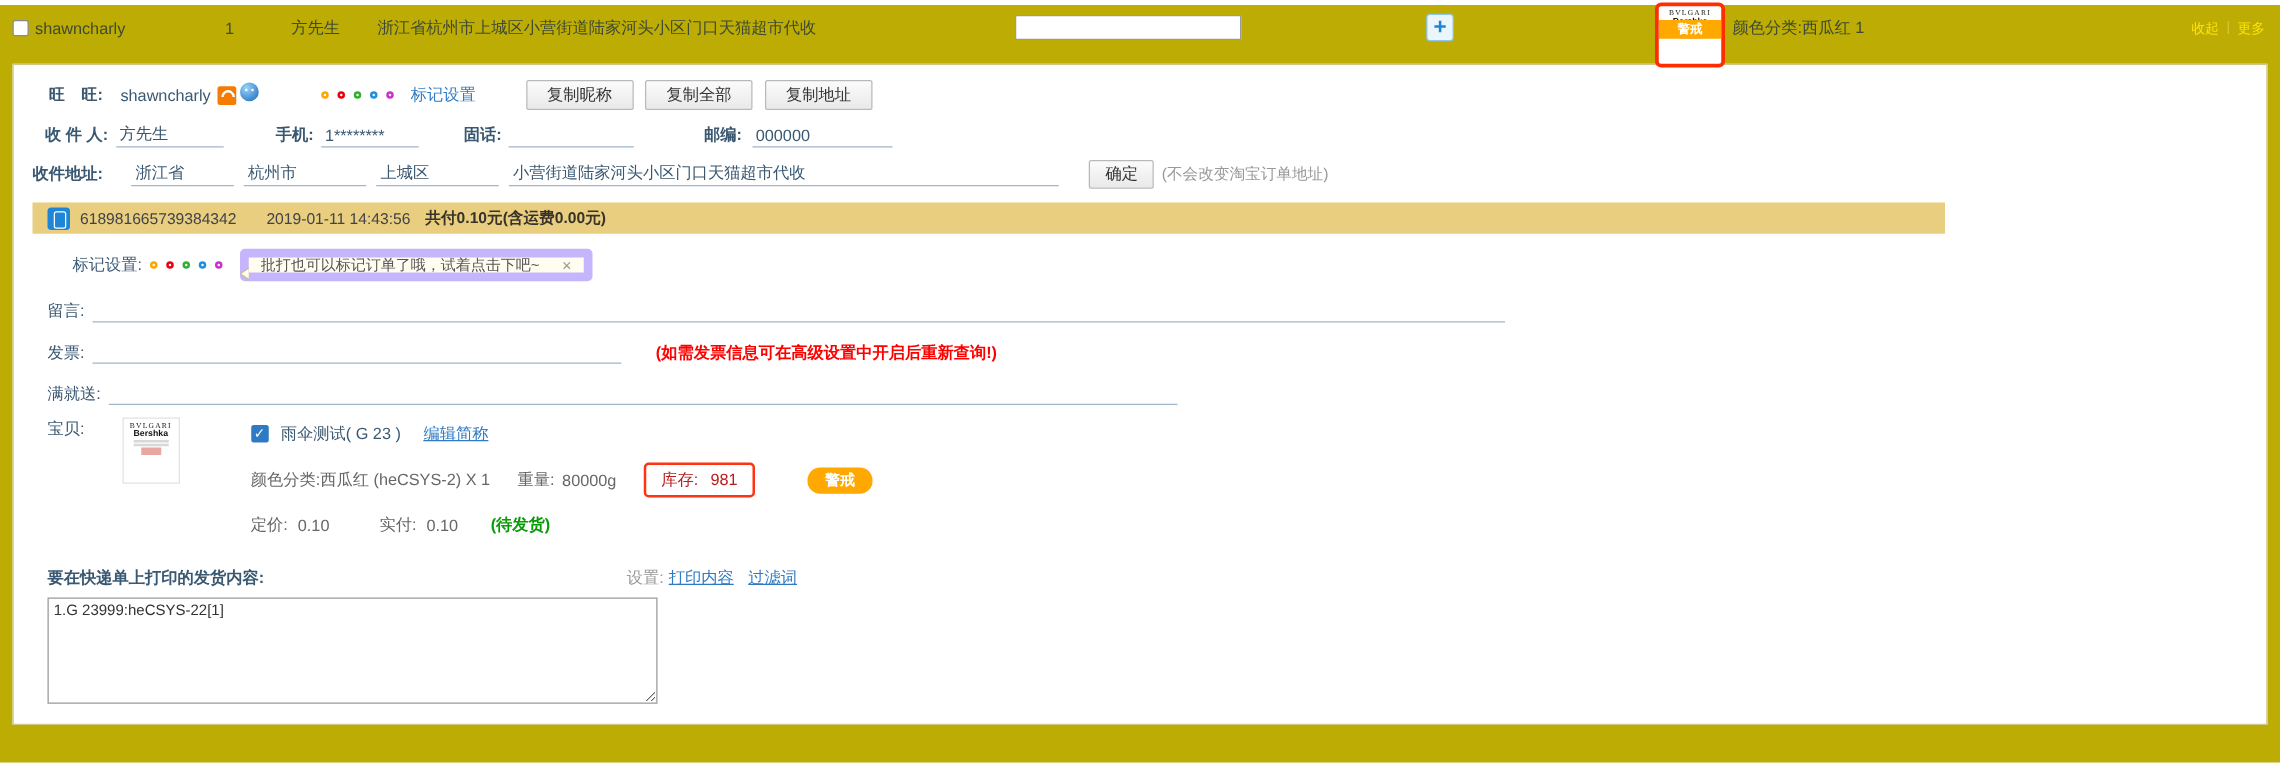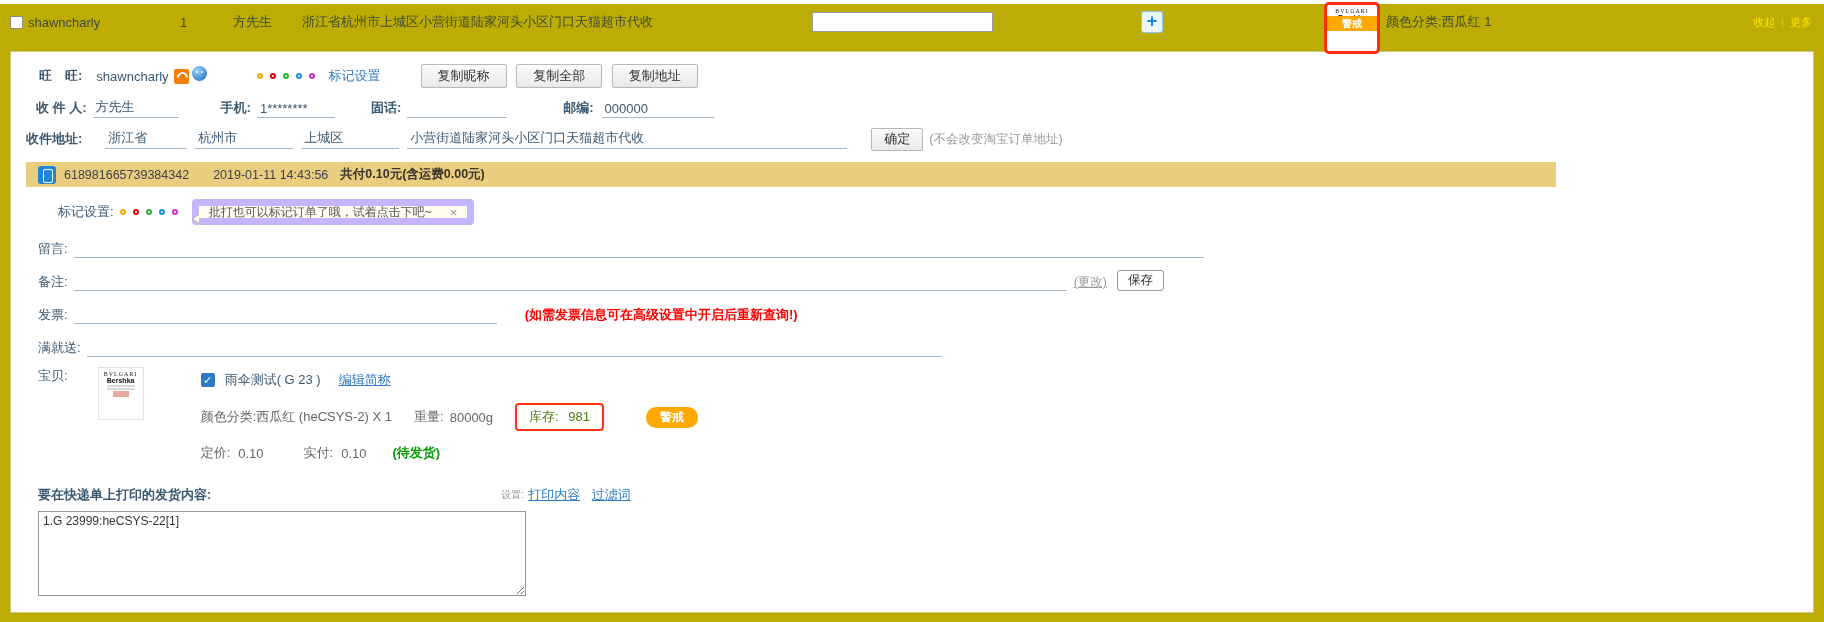--- a/index.html
+++ b/index.html
@@ -69,30 +69,30 @@
 
   
   .item-sec { display:flex; margin-top:10px; margin-left:12px;gap:27px; }
   .item-thumb { width:46px; height:53px; background:#fff; border:1px solid #E2E2E2; margin-left:3px; overflow:hidden; }
   .item-col { margin-left:30px; }
   .item-row-a { display:flex; align-items:center; height:18px; margin-top:4px; }
   .cb-checked { width:14px; height:14px; background:#2E7BC4; border-radius:2px; color:#fff; font-size:11px; line-height:14px; text-align:center; display:inline-block; cursor:pointer; }
   .cb-checked::before { content:"\2713"; }
   .item-name { margin-left:10px; color:#3A5871; }
   .item-row-b { display:flex; align-items:center; margin-top:14px; color:#666; }
-  .stock-box { border:2px solid #FF3311; border-radius:4px; padding:3px 12px; margin-left:22px; color:#4d7c0f; }
+  .stock-box { border:2px solid #FF3311; border-radius:4px; padding:3px 12px; margin-left:22px; color:#b91c1c; }
   .warn-pill { margin-left:42px; background:#FFA800; color:#fff; font-weight:bold; font-size:12px; border-radius:10px; padding:2px 14px; cursor:pointer; }
   .item-row-c { display:flex; align-items:center; margin-top:13px; color:#666; }
   .status-green { color:#089B08; font-weight:bold; margin-left:26px; }
   .sp { display:inline-block; }
 
   
   .print-head { display:flex; align-items:center; margin-top:24px; margin-left:12px; }
   .print-title { font-weight:bold; color:#3A5871; font-size:13px; }
-  .print-set { margin-left:290px; color:#999; font-size:10px; }
+  .print-set { margin-left:290px; color:#999; font-size:13px; }
   .print-links { margin-left:4px; }
   .print-area { display:block; margin:7px 0 0 12px; width:488px; height:85px; border:1px solid #999; font-size:12px; color:#333; padding:2px 4px; resize:both; font-family:"Liberation Sans",sans-serif; }
 </style>
 </head>
 <body>
 
 <div class="page">
 
   <div class="top-bar">
     <span class="abs" style="left:10px">
@@ -186,26 +186,20 @@
         <span>批打也可以标记订单了哦，试着点击下吧~</span>
         <span class="tt-close">×</span>
       </span>
     </div>
 
     <div class="field-row">
       <span class="lbl">留言:</span>
       <span class="uline" style="width:1130px; margin-left:6px"></span>
     </div>
 
-    <div class="field-row">
-      <span class="lbl">备注:</span>
-      <span class="uline" style="width:993px; margin-left:6px"></span>
-      <span class="change-link"><u>(更改)</u></span>
-      <button class="save-btn">保存</button>
-    </div>
 
     <div class="field-row">
       <span class="lbl">发票:</span>
       <span class="uline" style="width:423px; margin-left:6px"></span>
       <span class="note-red">(如需发票信息可在高级设置中开启后重新查询!)</span>
     </div>
 
     <div class="field-row">
       <span class="lbl">满就送:</span>
       <span class="uline" style="width:855px; margin-left:6px"></span>

